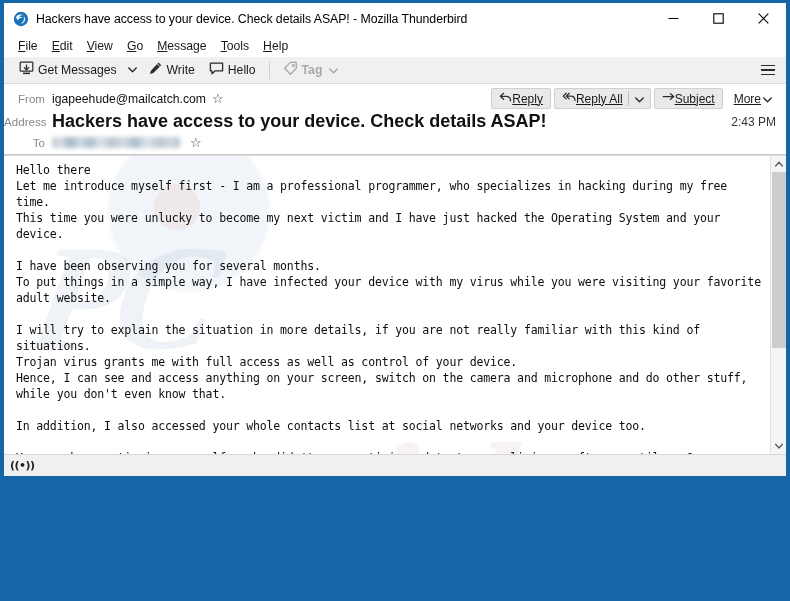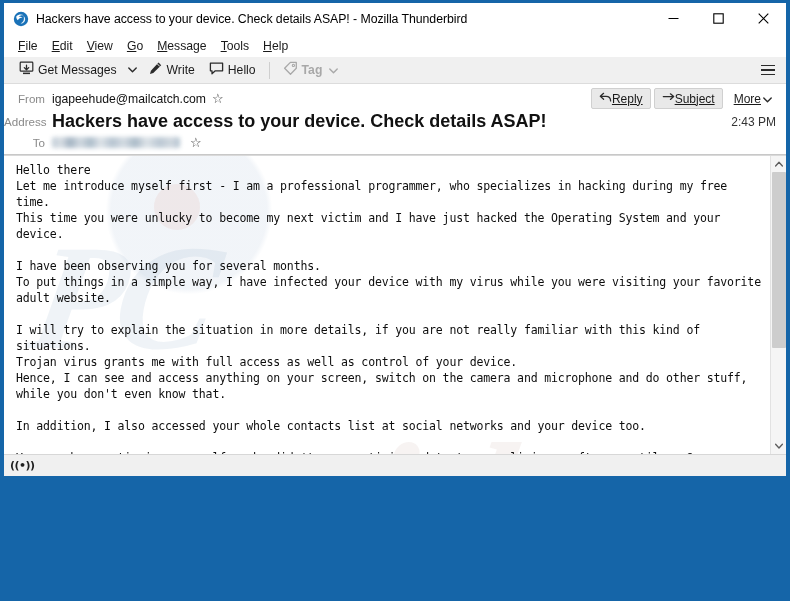--- a/index.html
+++ b/index.html
@@ -415,20 +415,35 @@
         <span class="star">☆</span>
       </div>
       <div class="hdr-right">
         <div class="rbtn">
           <span>
             <svg width="13" height="11" viewBox="0 0 13 11">
                 <path d="M4.6 1.3 L1.3 4.3 L4.6 7.3 M1.4 4.3 h5.6 c3 0 4.6 1.8 4.6 4.6" stroke="#2b2b2b" stroke-width="1.25" fill="none" stroke-linecap="round" stroke-linejoin="round"></path>
               </svg>
           </span>
           <span>Reply</span>
+        </div>
+        <div class="rbtn split">
+          <span>
+            <svg width="14" height="11" viewBox="0 0 14 11">
+              <path d="M4.2 1.3 L1.2 4.1 L4.2 6.9" stroke="#2b2b2b" stroke-width="1.25" fill="none" stroke-linecap="round" stroke-linejoin="round"></path>
+              <path d="M7.2 1.3 L4.2 4.1 L7.2 6.9 M4.3 4.1 h4.3 c3 0 4.4 1.8 4.4 4.5" stroke="#2b2b2b" stroke-width="1.25" fill="none" stroke-linecap="round" stroke-linejoin="round"></path>
+            </svg>
+          </span>
+          <span>Reply All</span>
+          <span class="vsep"></span>
+          <span style="padding:0 3px;">
+            <svg width="9" height="6" viewBox="0 0 9 6">
+                <path d="M0.8 1 L4.5 4.7 L8.2 1" stroke="#2b2b2b" stroke-width="1.4" fill="none" stroke-linecap="round" stroke-linejoin="round"></path>
+              </svg>
+          </span>
         </div>
         <div class="rbtn">
           <span>
             <svg width="13" height="11" viewBox="0 0 13 11">
                 <path d="M8.4 1.8 L11.7 4.6 L8.4 7.4 M11.6 4.6 H1.3" stroke="#2b2b2b" stroke-width="1.25" fill="none" stroke-linecap="round" stroke-linejoin="round"></path>
               </svg>
           </span>
           <span>Subject</span>
         </div>
         <div class="rbtn plain">

